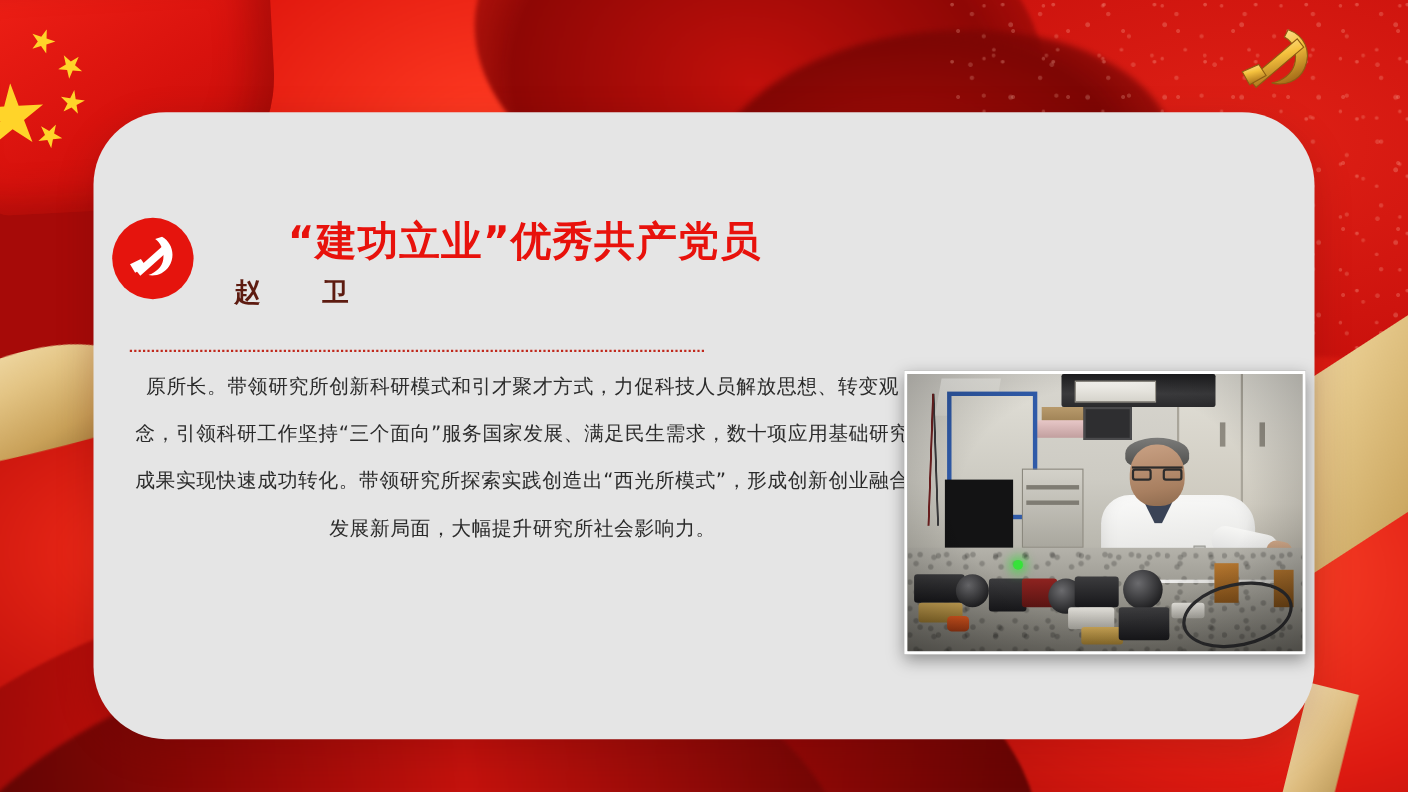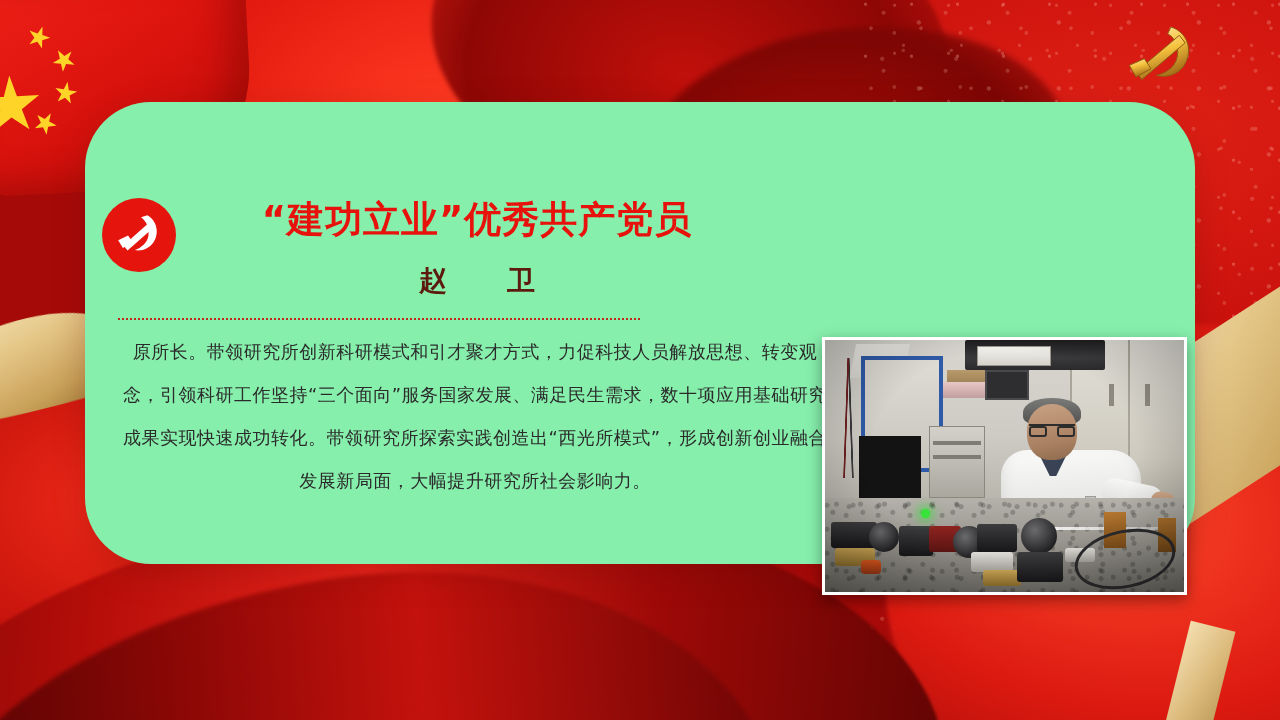--- a/index.html
+++ b/index.html
@@ -157,22 +157,22 @@
     position: absolute;
     left: 1118px; top: 22px;
     width: 86px; height: 70px;
   }
   .emblem-corner svg { width: 100%; height: 100%; display: block; }
 
   
   .card {
     position: absolute;
     left: 85px; top: 102px;
-    width: 1110px; height: 462px;
-    background: #86efac;
+    width: 1110px; height: 570px;
+    background: #e5e5e5;
     border-radius: 66px;
     box-shadow: 0 10px 34px rgba(90,5,3,.22);
   }
 
   
   .emblem-badge {
     position: absolute;
     left: 17px; top: 96px;
     width: 74px; height: 74px;
     border-radius: 50%;
@@ -191,26 +191,25 @@
     font-family: "DejaVu Sans", "Liberation Sans", sans-serif;
     font-weight: 700;
     font-size: 37px;
     line-height: 1.18;
     color: #e8120c;
     letter-spacing: 1px;
     white-space: nowrap;
   }
   .person-name {
     position: absolute;
-    left: 112px; top: 160px;
+    left: 112px; top: 148px;
     width: 560px;
-    text-align: center;
     font-family: "DejaVu Serif", "Liberation Serif", serif;
     font-weight: 700;
-    font-size: 28px;
+    font-size: 24px;
     color: #5d1b10;
     letter-spacing: 16px;
     text-indent: 16px;
   }
   .divider {
     position: absolute;
     left: 33px; top: 216px;
     width: 522px;
     height: 0;
     border-top: 2px dotted #c0281c;

